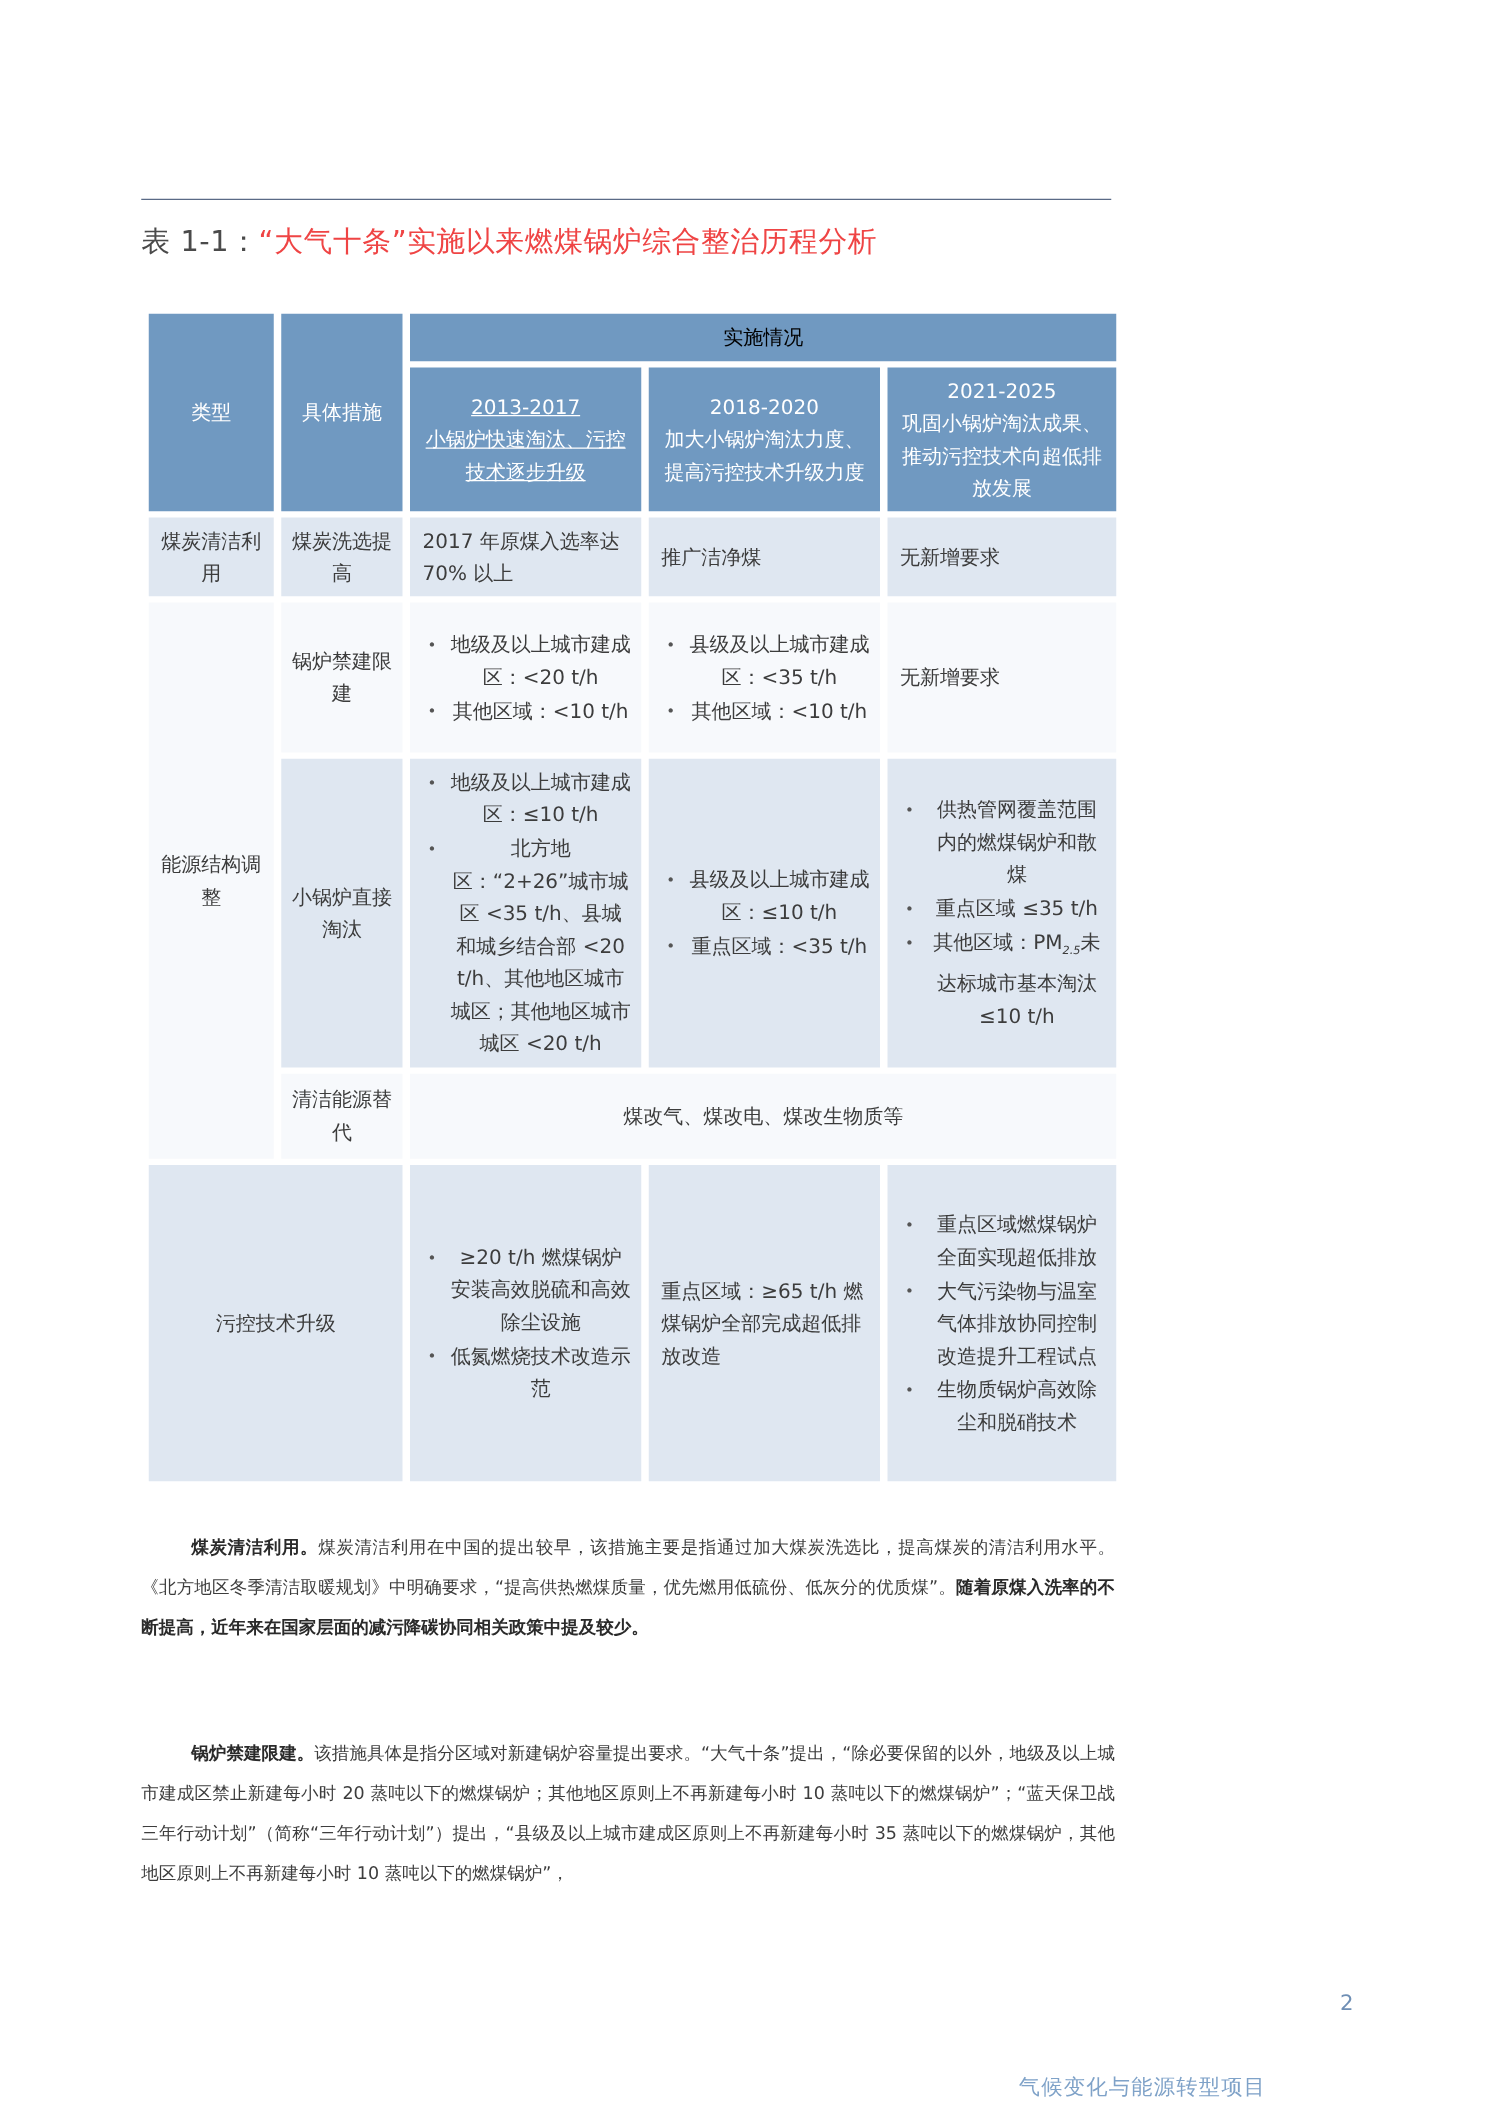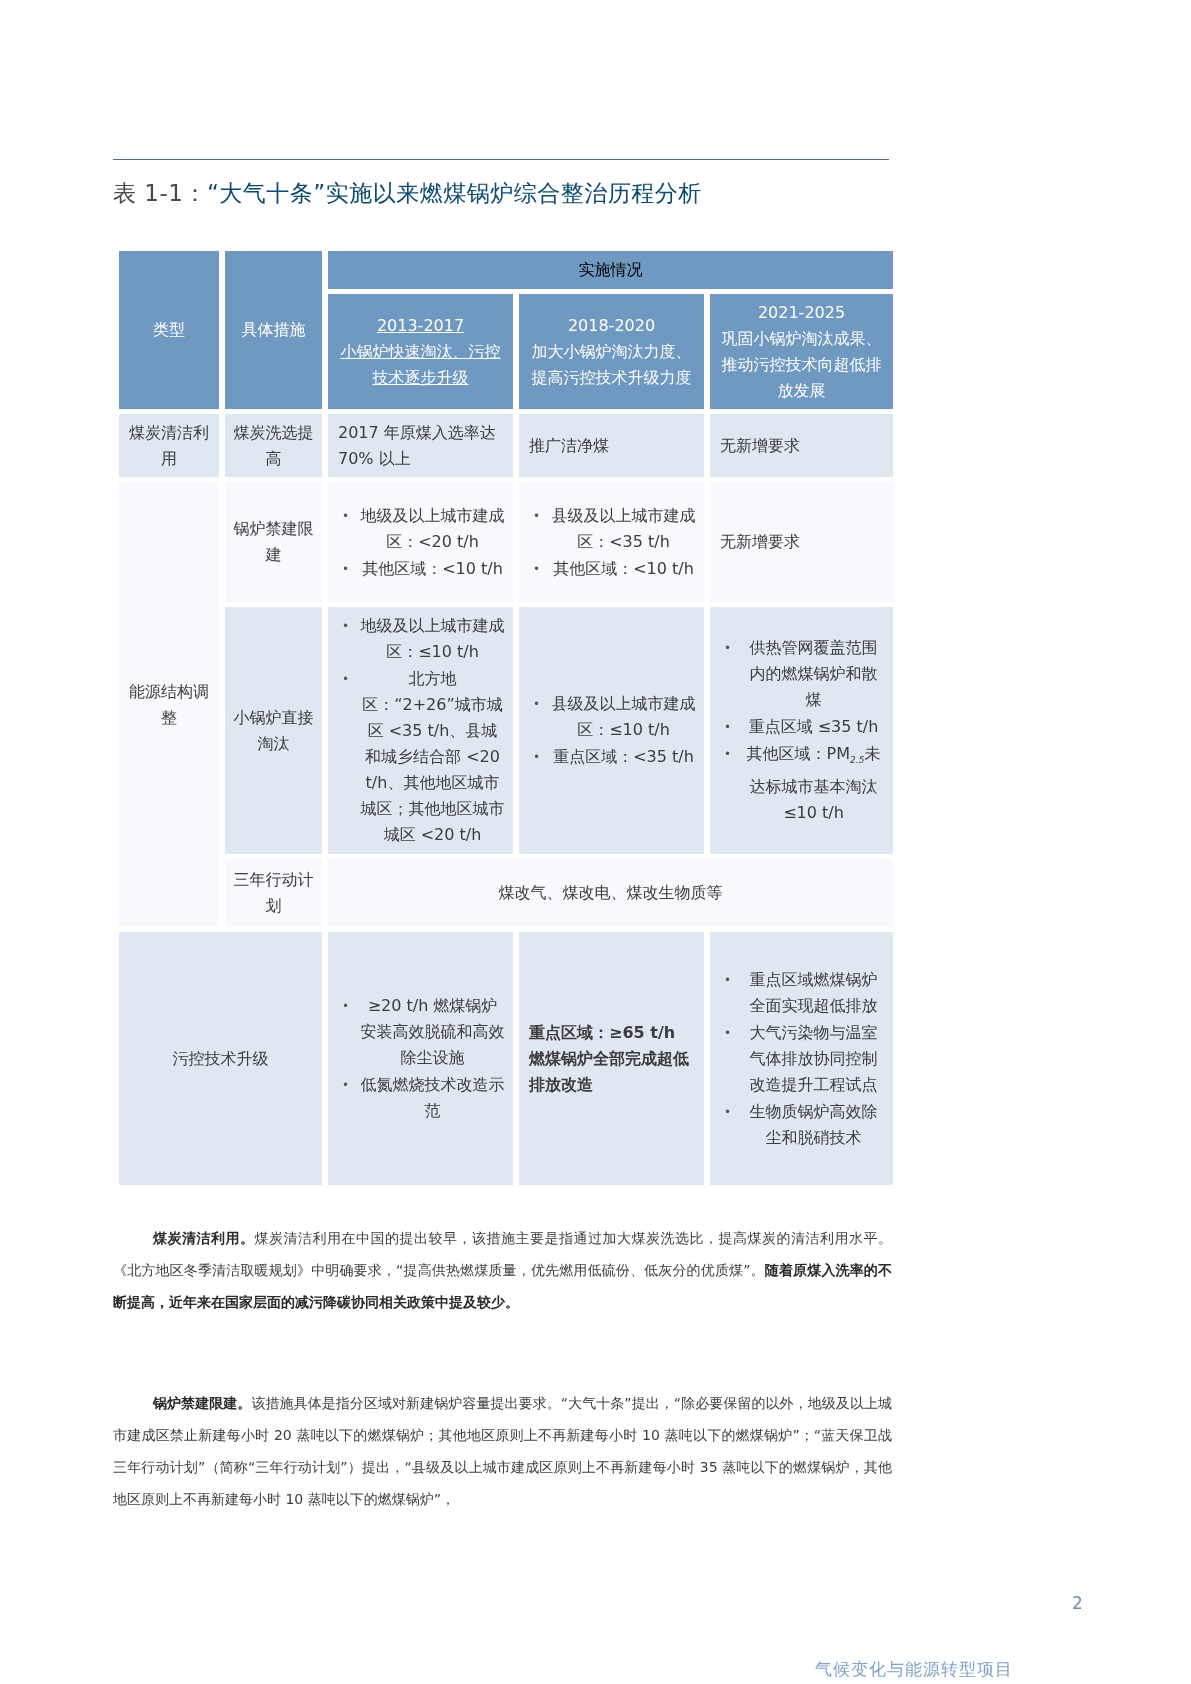--- a/index.html
+++ b/index.html
@@ -10,21 +10,21 @@
     }
     .top-rule {
       position: absolute; left: 113px; top: 159px; width: 776px; height: 0;
       border-top: 1.5px solid #5a6a86;
     }
     .caption {
       position: absolute; left: 113px; top: 178px; font-size: 23px;
       letter-spacing: 0.5px; white-space: nowrap;
     }
     .caption .label { color: #4a4a4a; }
-    .caption .title { color: #0c4a6e; }
+    .caption .title { color: #ef4444; }
 
     
     .tbl {
       position: absolute; left: 119px; top: 251px; width: 771px;
       display: grid;
       grid-template-columns: 100px 97px 185px 185px 183px;
       grid-template-rows: 38px 115px 63px 120px 247px 68px 253px;
       column-gap: 6px; row-gap: 5px;
       font-size: 16px; line-height: 26px;
     }
@@ -111,31 +111,31 @@
     </ul>
   </div>
   <div class="cell lb left" style="grid-column:5;grid-row:5;">
     <ul class="bullets">
       <li>供热管网覆盖范围内的燃煤锅炉和散煤</li>
       <li>重点区域 ≤35 t/h</li>
       <li><span>其他区域：PM</span><sub>2.5</sub><span>未达标城市基本淘汰 ≤10 t/h</span></li>
     </ul>
   </div>
 
-  <div class="cell vl" style="grid-column:2;grid-row:6;">三年行动计划</div>
+  <div class="cell vl" style="grid-column:2;grid-row:6;">清洁能源替代</div>
   <div class="cell vl" style="grid-column:3/6;grid-row:6;">煤改气、煤改电、煤改生物质等</div>
 
   <div class="cell lb" style="grid-column:1/3;grid-row:7;">污控技术升级</div>
   <div class="cell lb left" style="grid-column:3;grid-row:7;">
     <ul class="bullets">
       <li>≥20 t/h 燃煤锅炉安装高效脱硫和高效除尘设施</li>
       <li>低氮燃烧技术改造示范</li>
     </ul>
   </div>
-  <div class="cell lb left" style="grid-column:4;grid-row:7;font-weight:bold;">重点区域：≥65 t/h 燃煤锅炉全部完成超低排放改造</div>
+  <div class="cell lb left" style="grid-column:4;grid-row:7;">重点区域：≥65 t/h 燃煤锅炉全部完成超低排放改造</div>
   <div class="cell lb left" style="grid-column:5;grid-row:7;">
     <ul class="bullets">
       <li>重点区域燃煤锅炉全面实现超低排放</li>
       <li>大气污染物与温室气体排放协同控制改造提升工程试点</li>
       <li>生物质锅炉高效除尘和脱硝技术</li>
     </ul>
   </div>
 </div>
 
 <p class="para" style="top:1222px;margin:0;">

